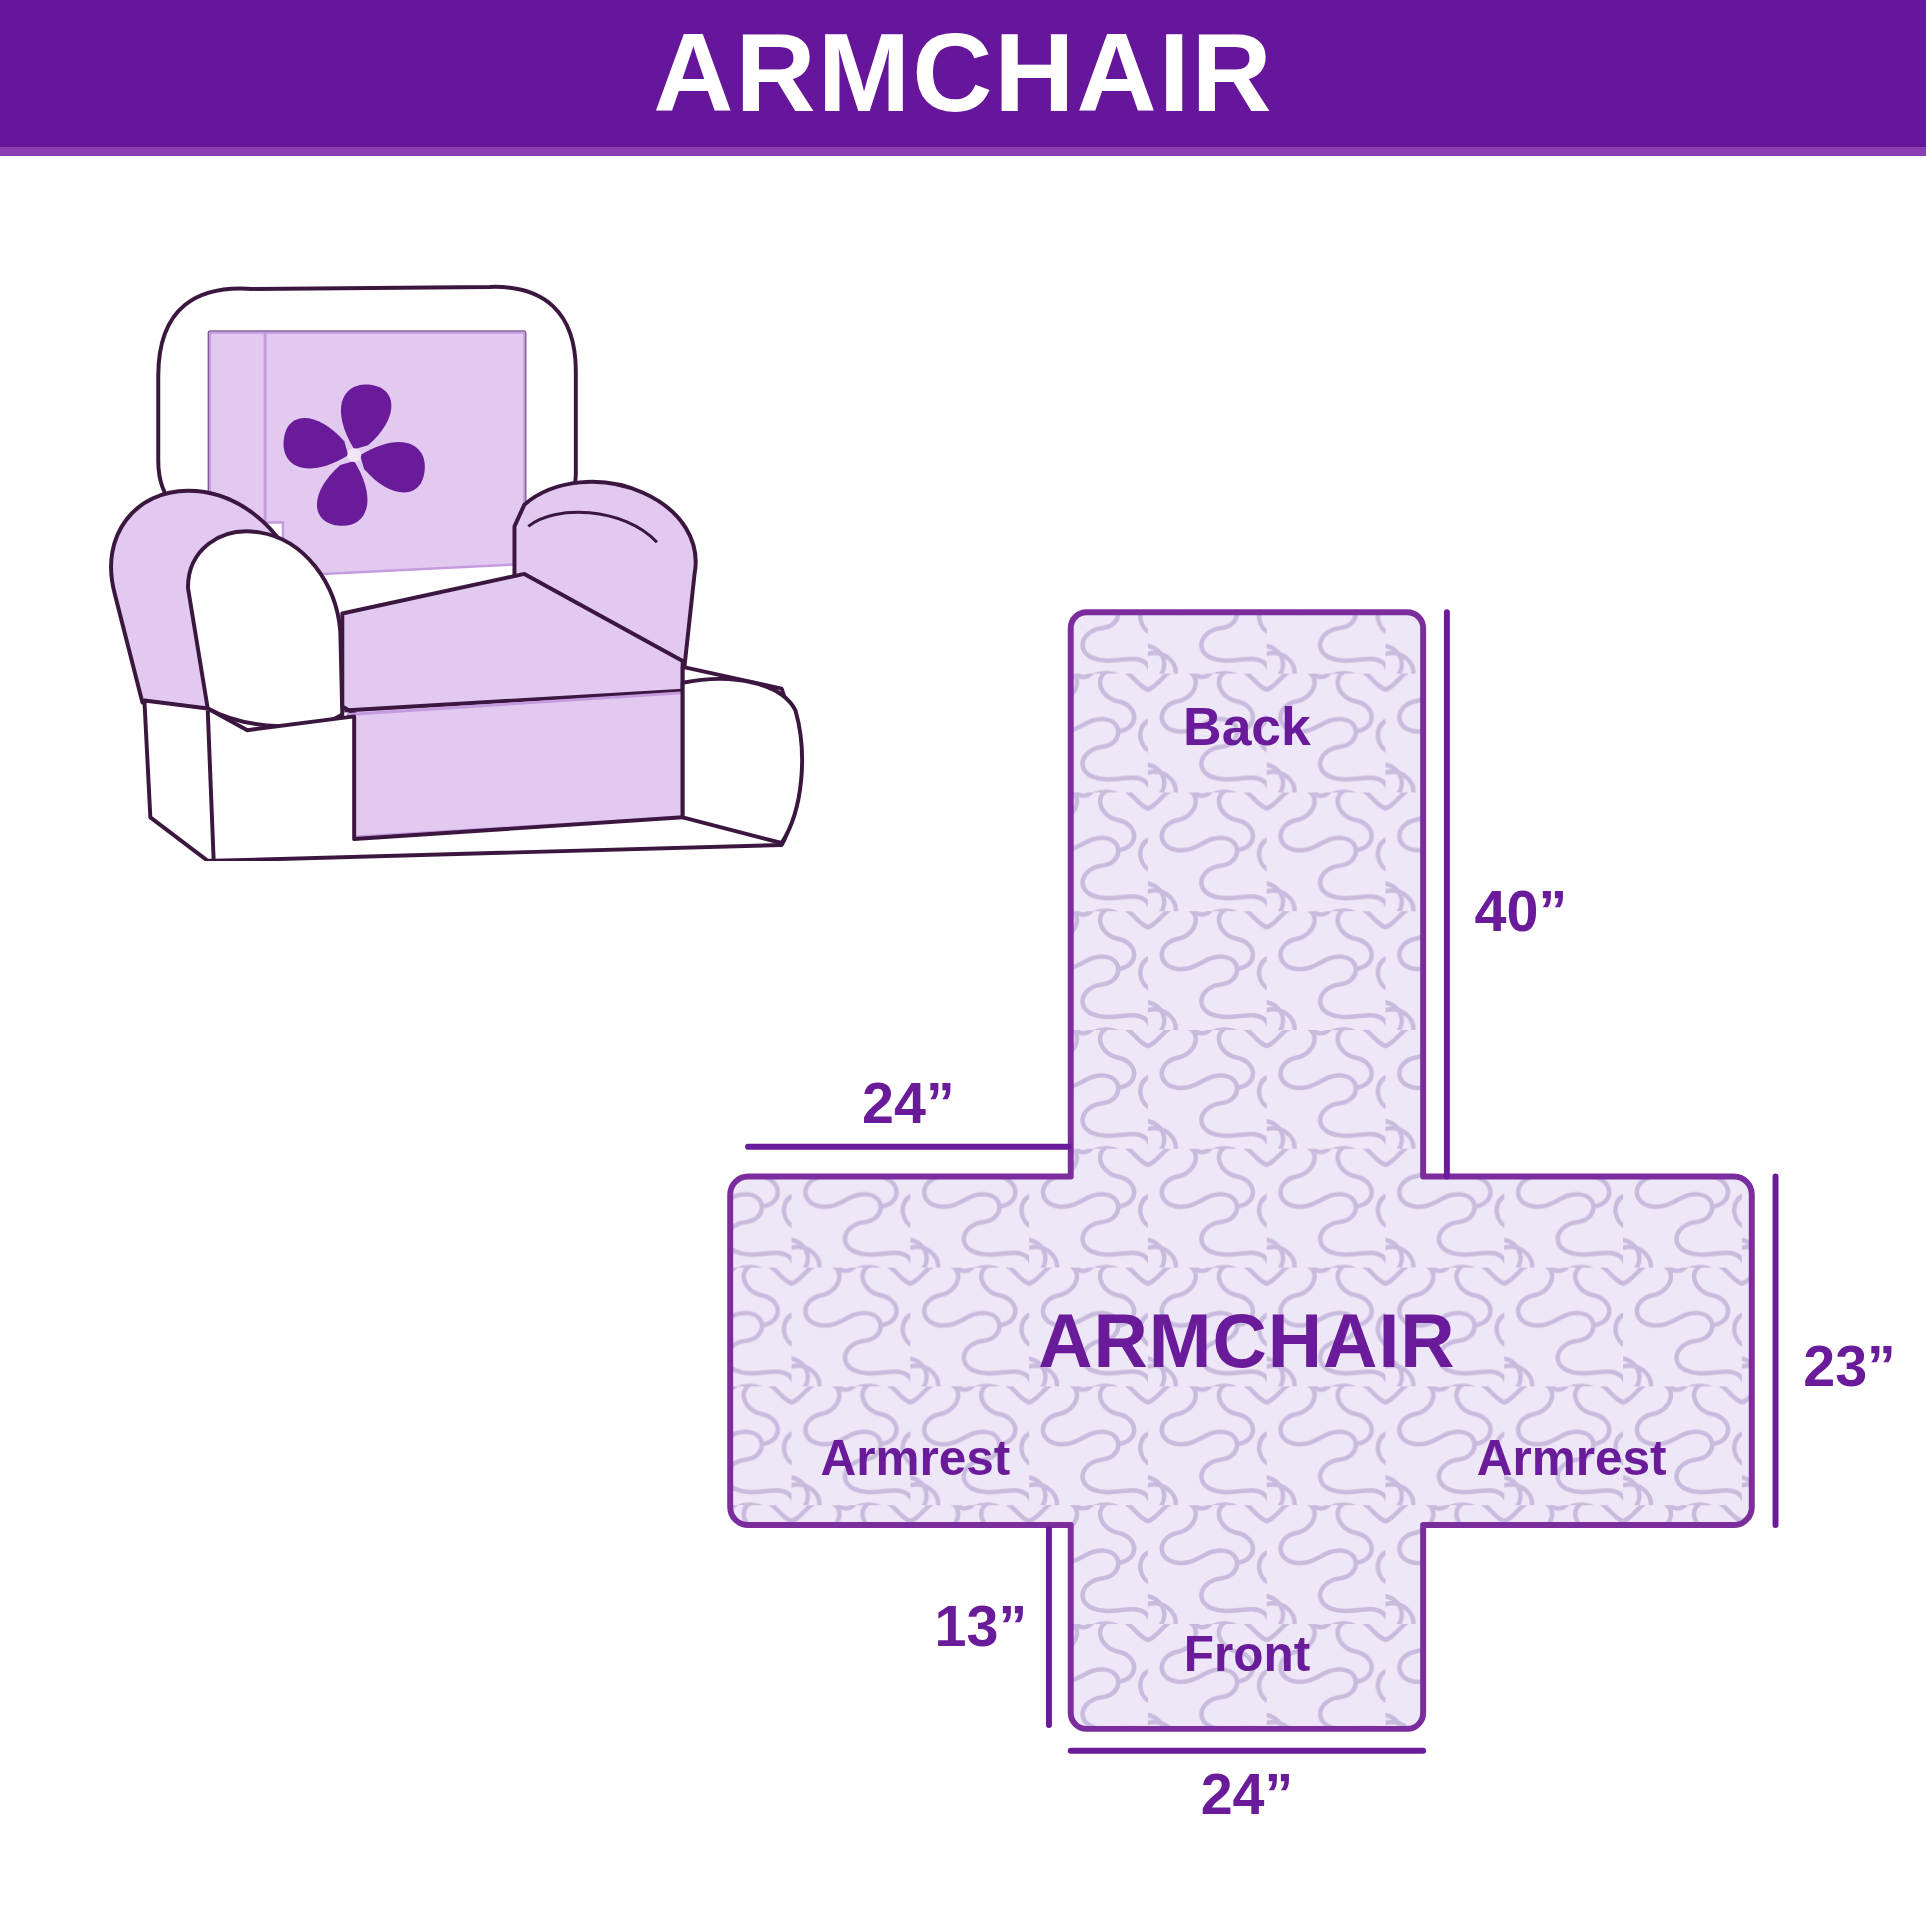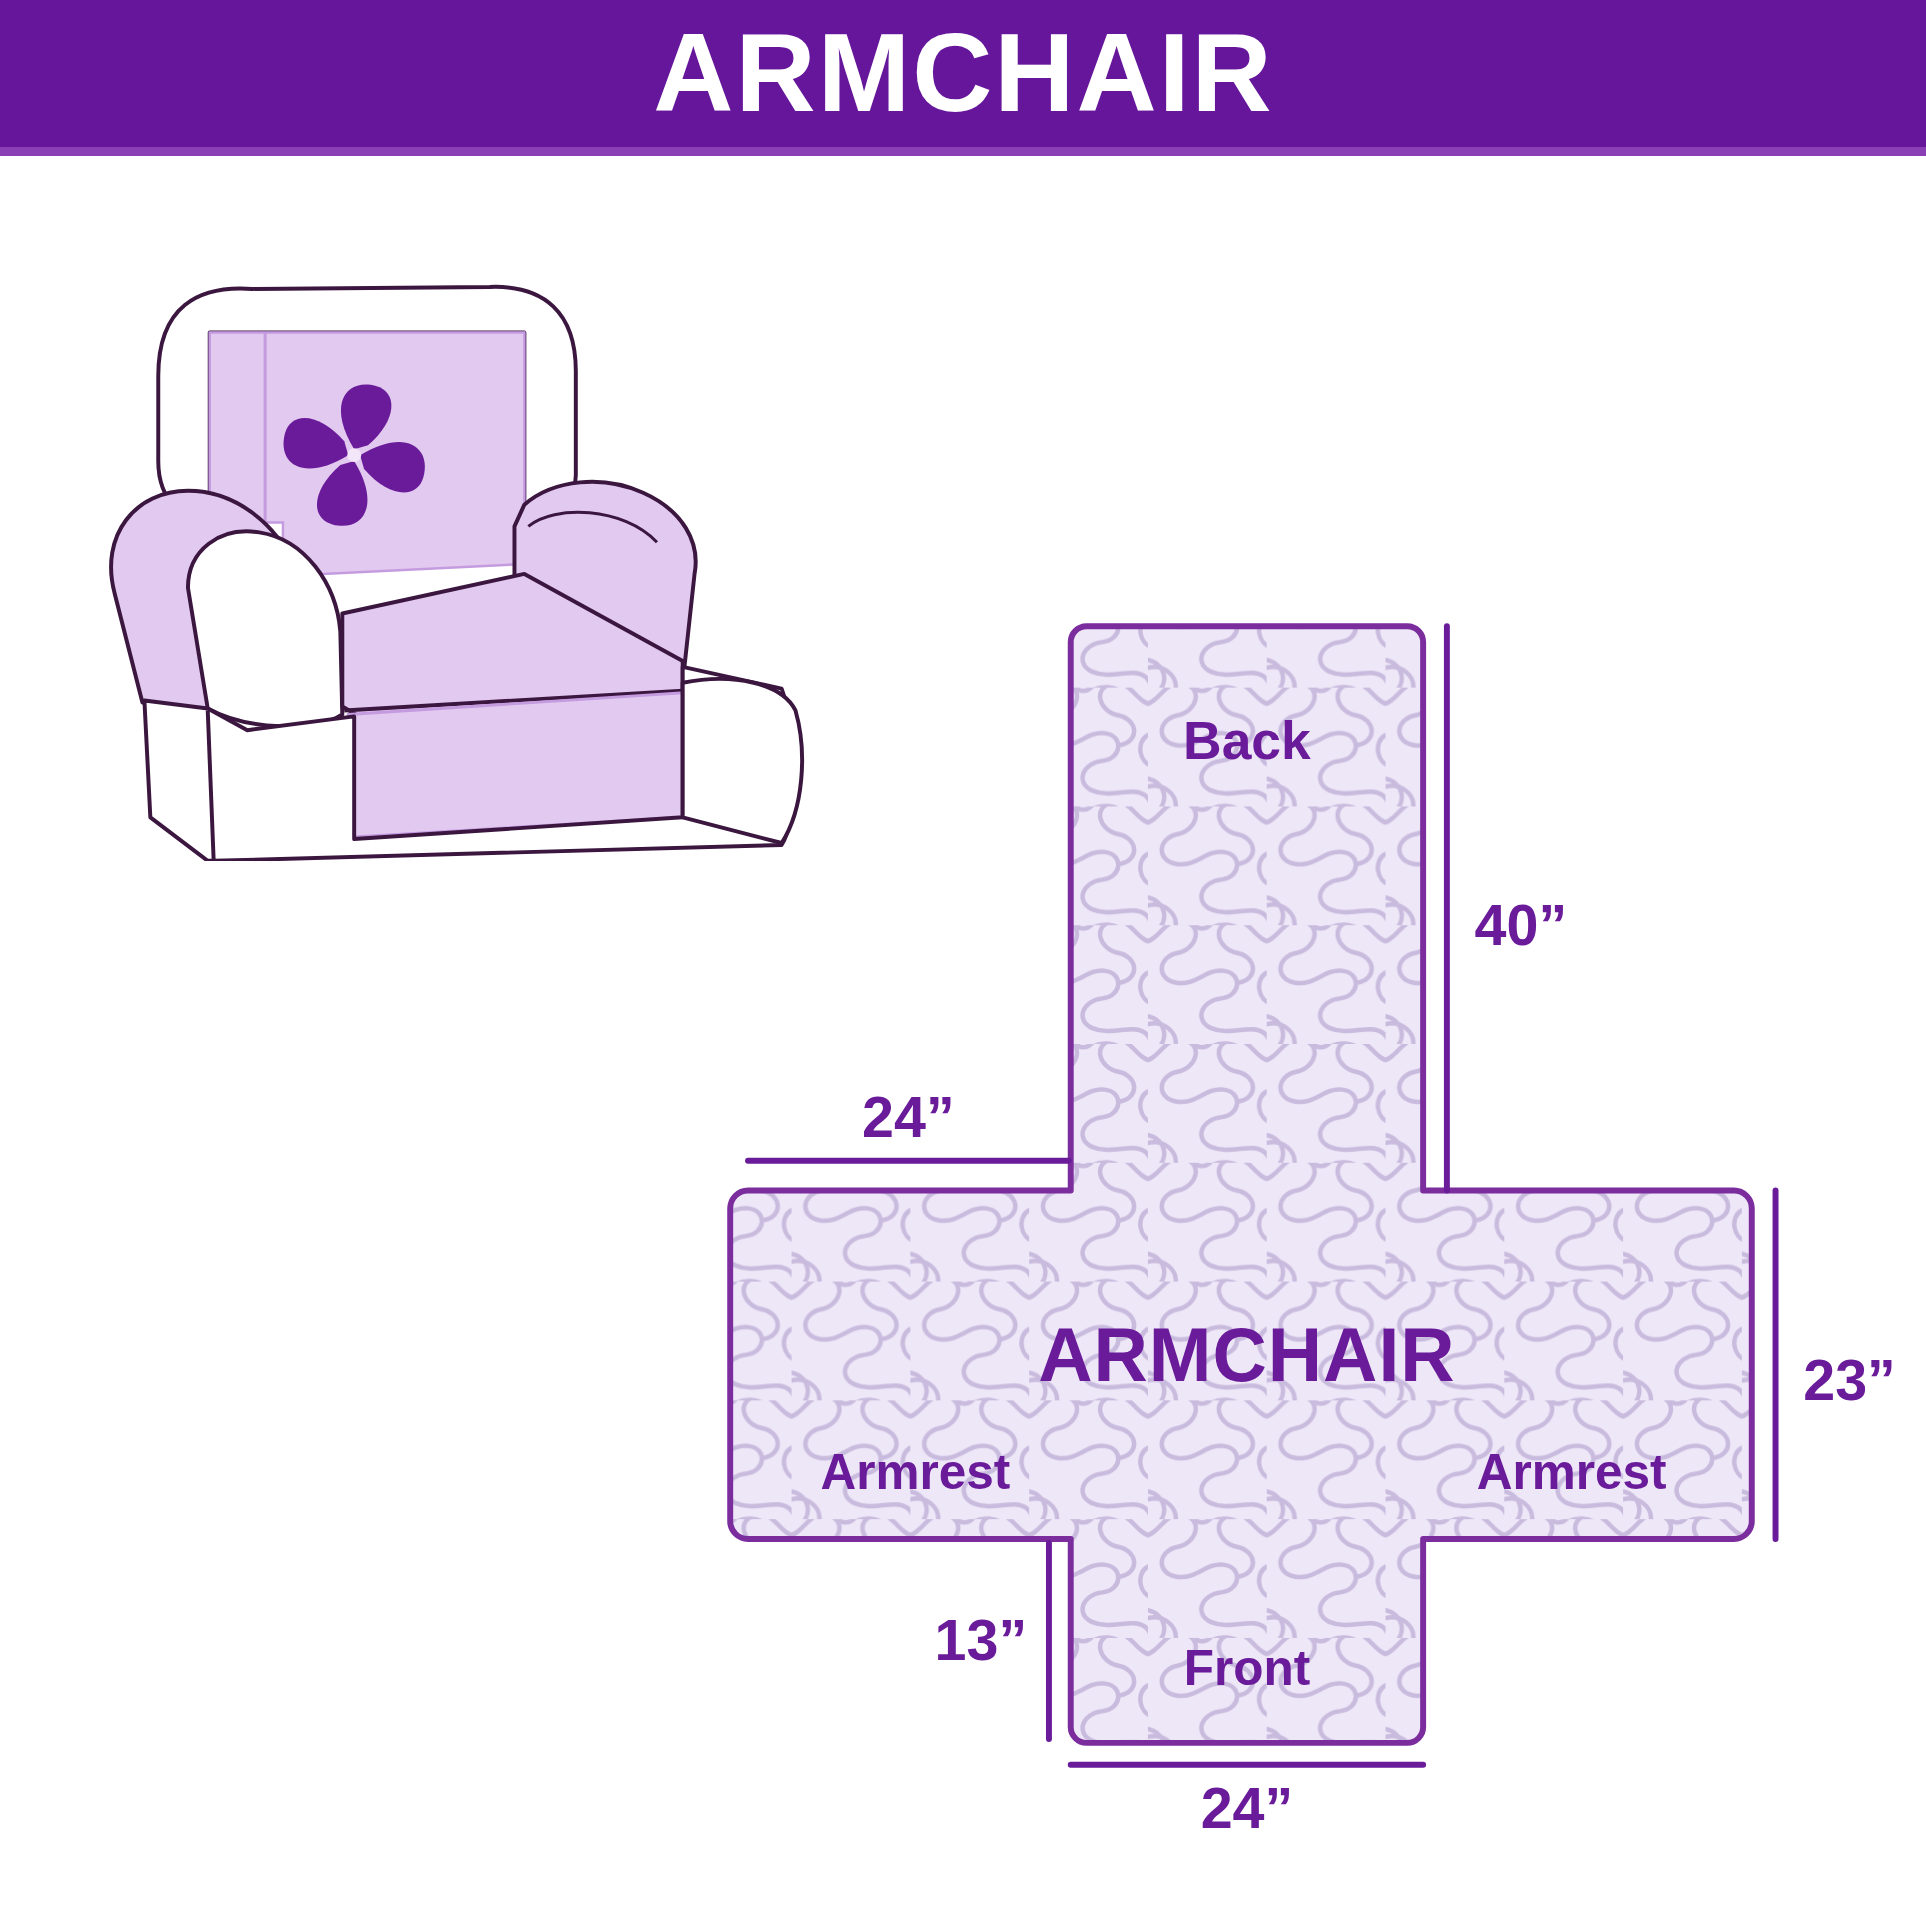--- a/index.html
+++ b/index.html
@@ -29,21 +29,21 @@
   .header-underline{
     position:absolute;left:0;top:147px;width:1927px;height:9px;
     background:#8A3FB5;
   }
 
   
   .chair-wrap{position:absolute;left:89px;top:267px;width:752px;height:594px;}
   .chair-svg{display:block;width:752px;height:594px;}
 
   
-  .cover-wrap{position:absolute;left:554px;top:450px;width:1372px;height:1386px;}
+  .cover-wrap{position:absolute;left:554px;top:436px;width:1372px;height:1386px;}
   .cover-svg{display:block;width:1372px;height:1386px;}
 
   .dimtxt{
     font-family:"Liberation Sans", sans-serif;
     font-weight:bold;
     fill:#6A1B9A;
   }
   .lbl{
     font-family:"Liberation Sans", sans-serif;
     font-weight:bold;

